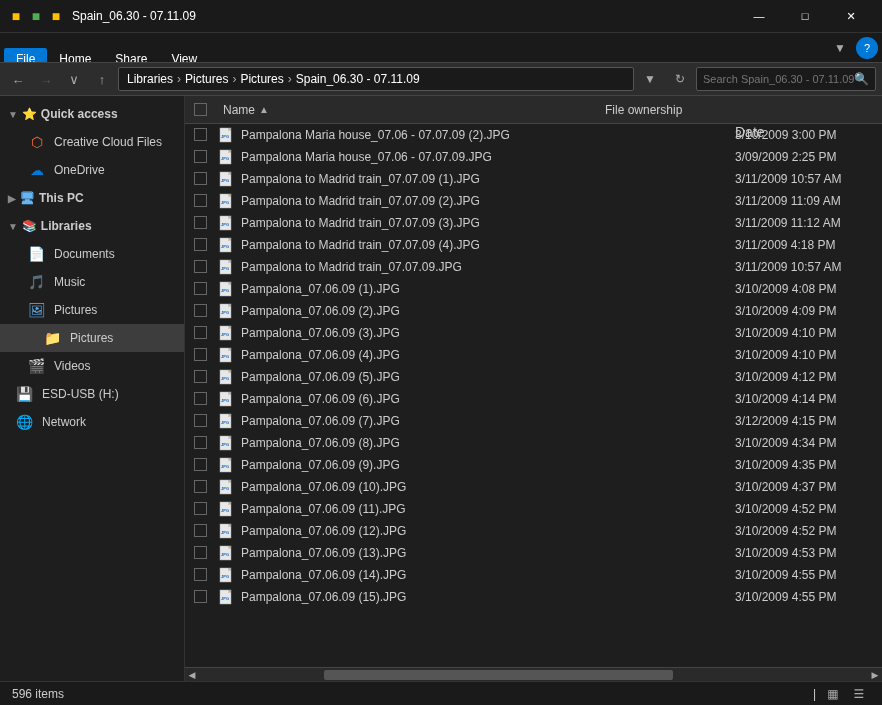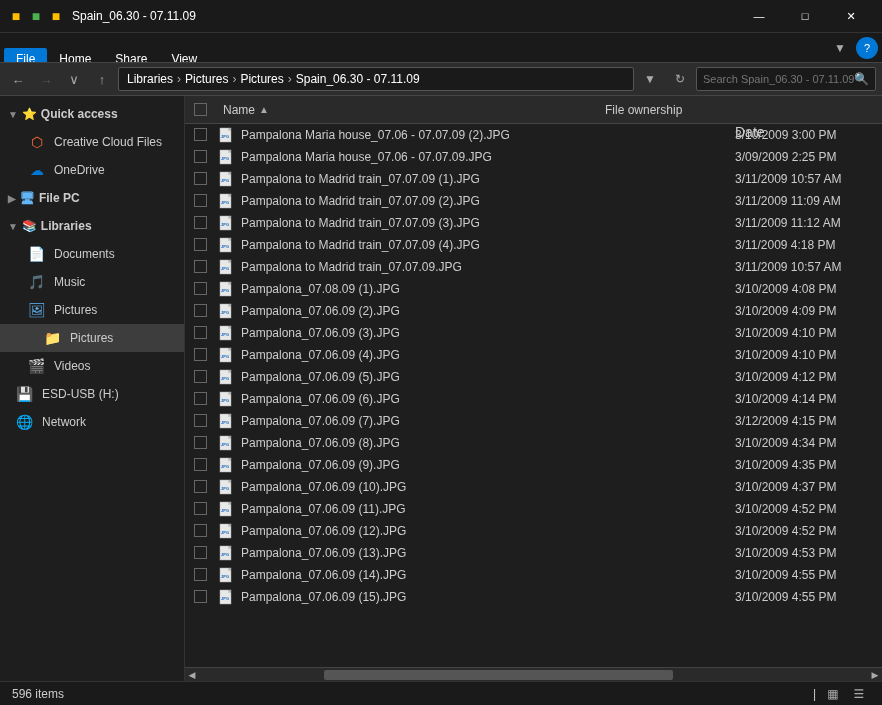--- a/index.html
+++ b/index.html
@@ -513,21 +513,21 @@
         <span>Creative Cloud Files</span>
       </div>
       <div class="sidebar-item indent-1">
         <span class="si-icon onedrive-icon">☁</span>
         <span>OneDrive</span>
       </div>
 
       <div class="sidebar-section">
         <span class="chevron-icon">▶</span>
         <span class="si-icon pc-icon">🖥</span>
-        <span>File PC</span>
+        <span>This PC</span>
       </div>
 
       <div class="sidebar-section">
         <span class="chevron-icon">▼</span>
         <span class="si-icon folder-yellow">📚</span>
         <span>Libraries</span>
       </div>
       <div class="sidebar-item indent-1">
         <span class="si-icon" style="color:#64b5f6;">📄</span>
         <span>Documents</span>
@@ -712,21 +712,21 @@
       </div>
       <div class="name-cell">
         <div class="file-icon">
           <svg width="16" height="16" viewBox="0 0 16 16">
             <rect x="1" y="1" width="11" height="14" fill="#e8e8e8" stroke="#aaa" stroke-width="0.5"></rect>
             <polygon points="9,1 12,1 12,4 9,4" fill="#aaa"></polygon>
             <polygon points="9,1 12,4 9,4" fill="#ccc"></polygon>
             <text x="2" y="11" font-size="4" fill="#1565c0" font-weight="bold">JPG</text>
           </svg>
         </div>
-        <span style="color:#cccccc;font-size:12px;">Pampalona_07.08.09 (1).JPG</span>
+        <span style="color:#cccccc;font-size:12px;">Pampalona_07.06.09 (1).JPG</span>
       </div>
       <div class="ownership-cell"></div>
       <div class="date-cell">3/10/2009 4:08 PM</div>
     </div>
           <div class="file-row">
       <div class="check-cell">
         <div class="checkbox"></div>
       </div>
       <div class="name-cell">
         <div class="file-icon">

